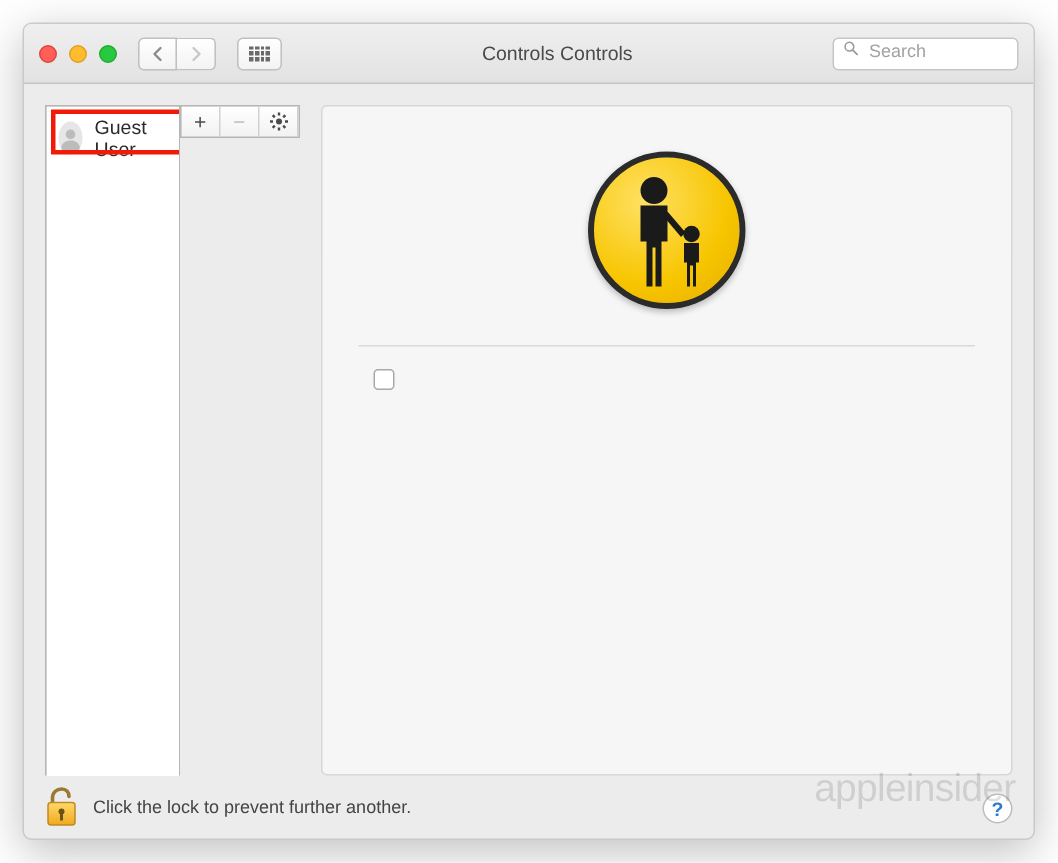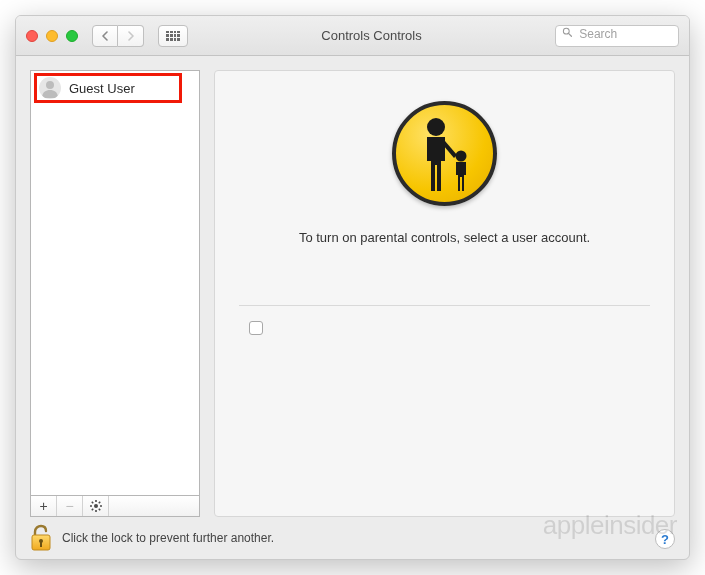--- a/index.html
+++ b/index.html
@@ -76,21 +76,21 @@
     border:none; outline:none; width:100%; font-size:12px;
     background:transparent; color:#333;
   }
   .search-box input::placeholder { color:#a2a2a2; }
   
   .body {
     flex:1; display:flex; padding:14px 14px 0 14px; gap:14px;
   }
   
   .sidebar-wrap {
-    width:170px; display:flex; flex-direction:column;
+    width:170px; display:flex; flex-direction:row;
   }
   .sidebar-list {
     flex:1;
     background:#ffffff;
     border:1px solid #b6b6b6;
     border-bottom:none;
     overflow:auto;
     position:relative;
   }
   .user-row {
@@ -279,21 +279,20 @@
 
           <circle cx="26" cy="12" r="9" fill="#1a1a1a"></circle>
           <path d="M17 22 L35 22 L35 46 L31 46 L31 76 L27 76 L27 50 L25 50 L25 76 L21 76 L21 46 L17 46 Z" fill="#1a1a1a"></path>
 
           <path d="M35 26 L47 40 L44 43 L33 30 Z" fill="#1a1a1a"></path>
 
           <circle cx="51" cy="41" r="5.5" fill="#1a1a1a"></circle>
           <path d="M46 47 L56 47 L56 60 L54 60 L54 76 L52 76 L52 62 L50 62 L50 76 L48 76 L48 60 L46 60 Z" fill="#1a1a1a"></path>
         </svg>
       </div>
-      <div class="hero-msg">To turn on parental controls, select a user account.</div>
 
       <div class="divider"></div>
 
       <div class="checkbox-row">
         <div class="cb"></div>
       </div>
     </div>
 
   </div>
 

